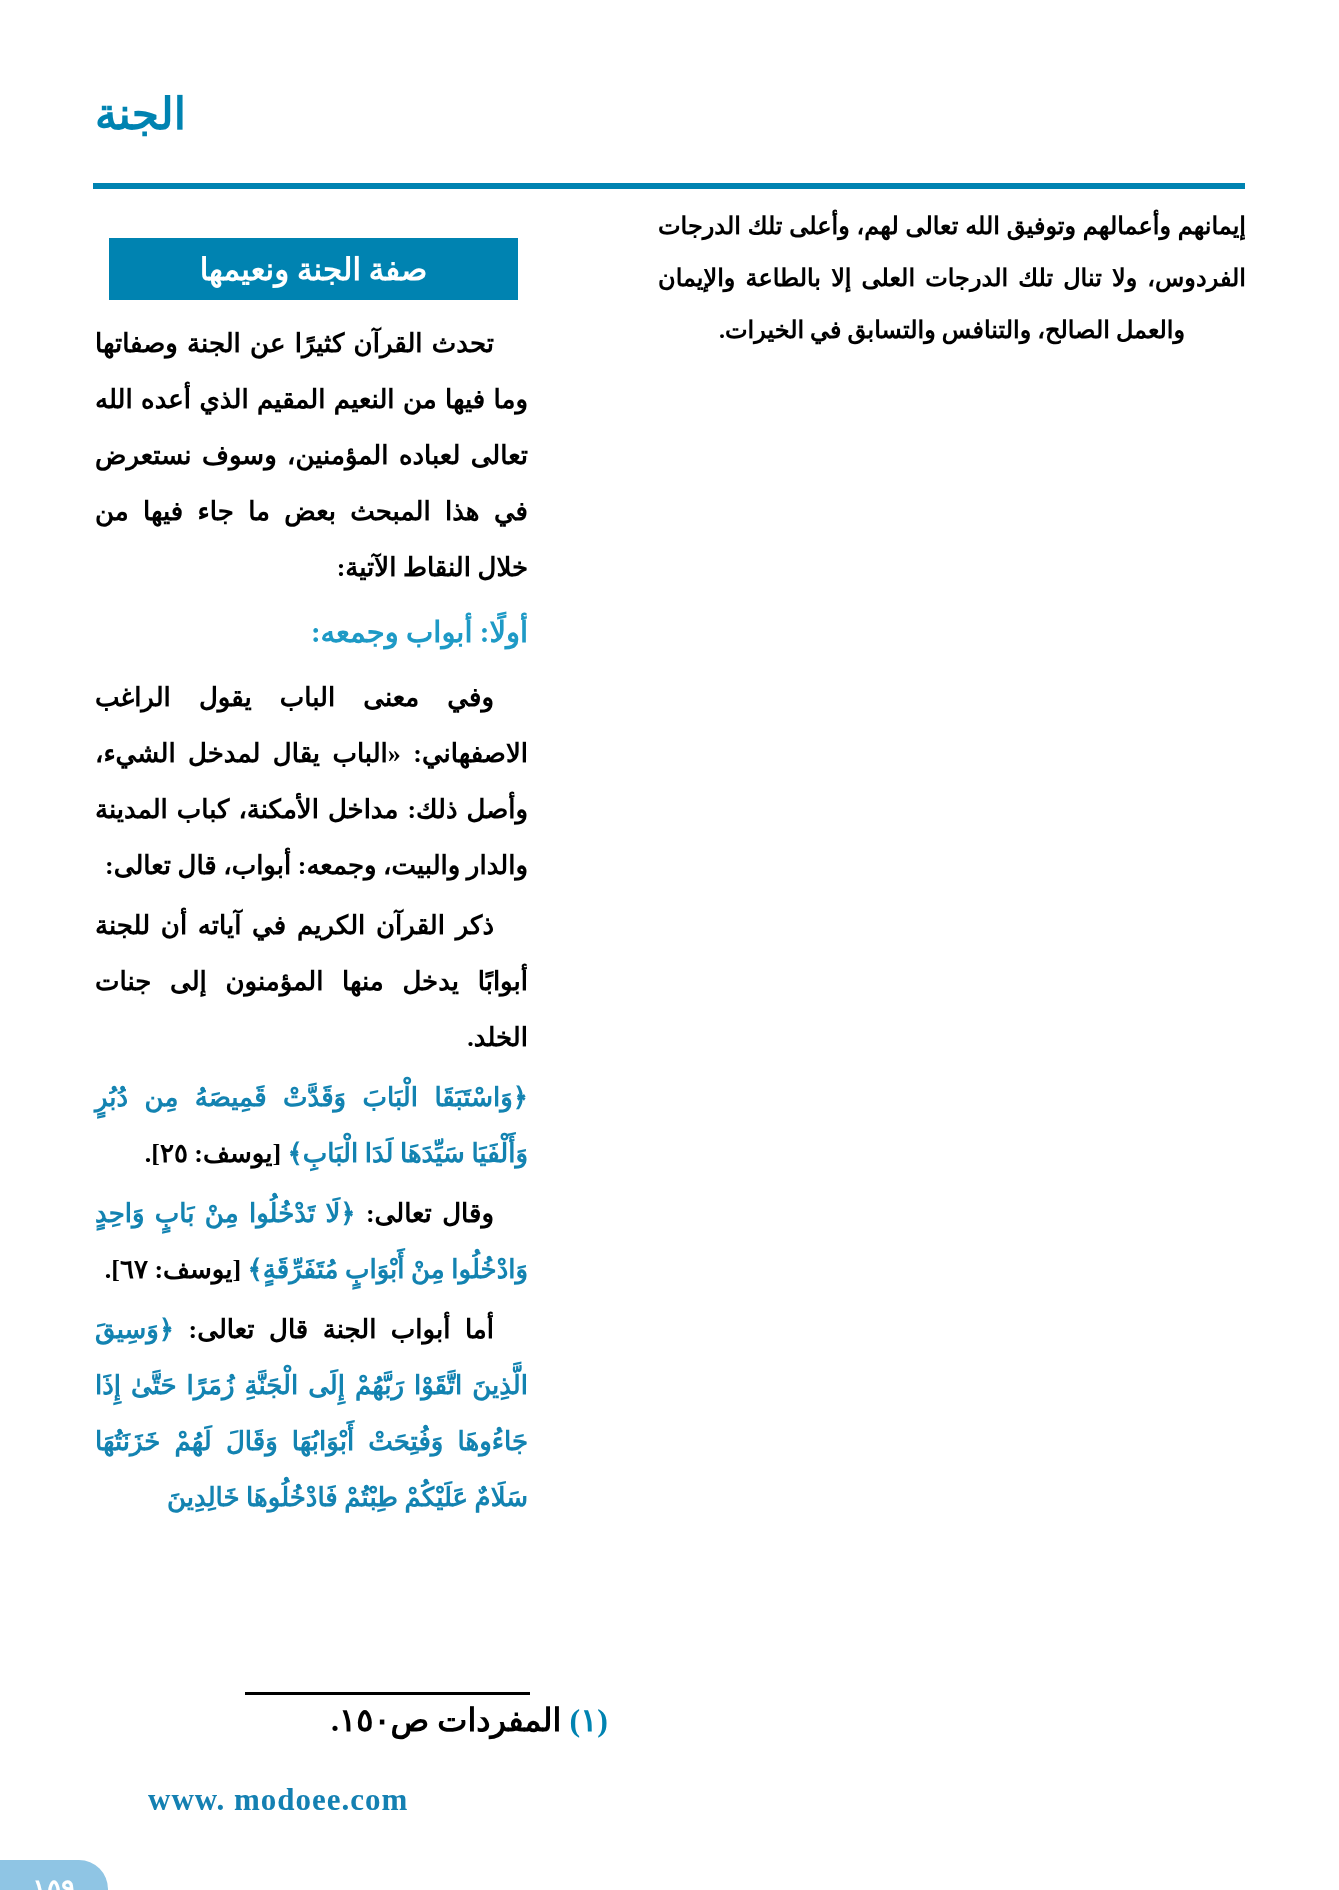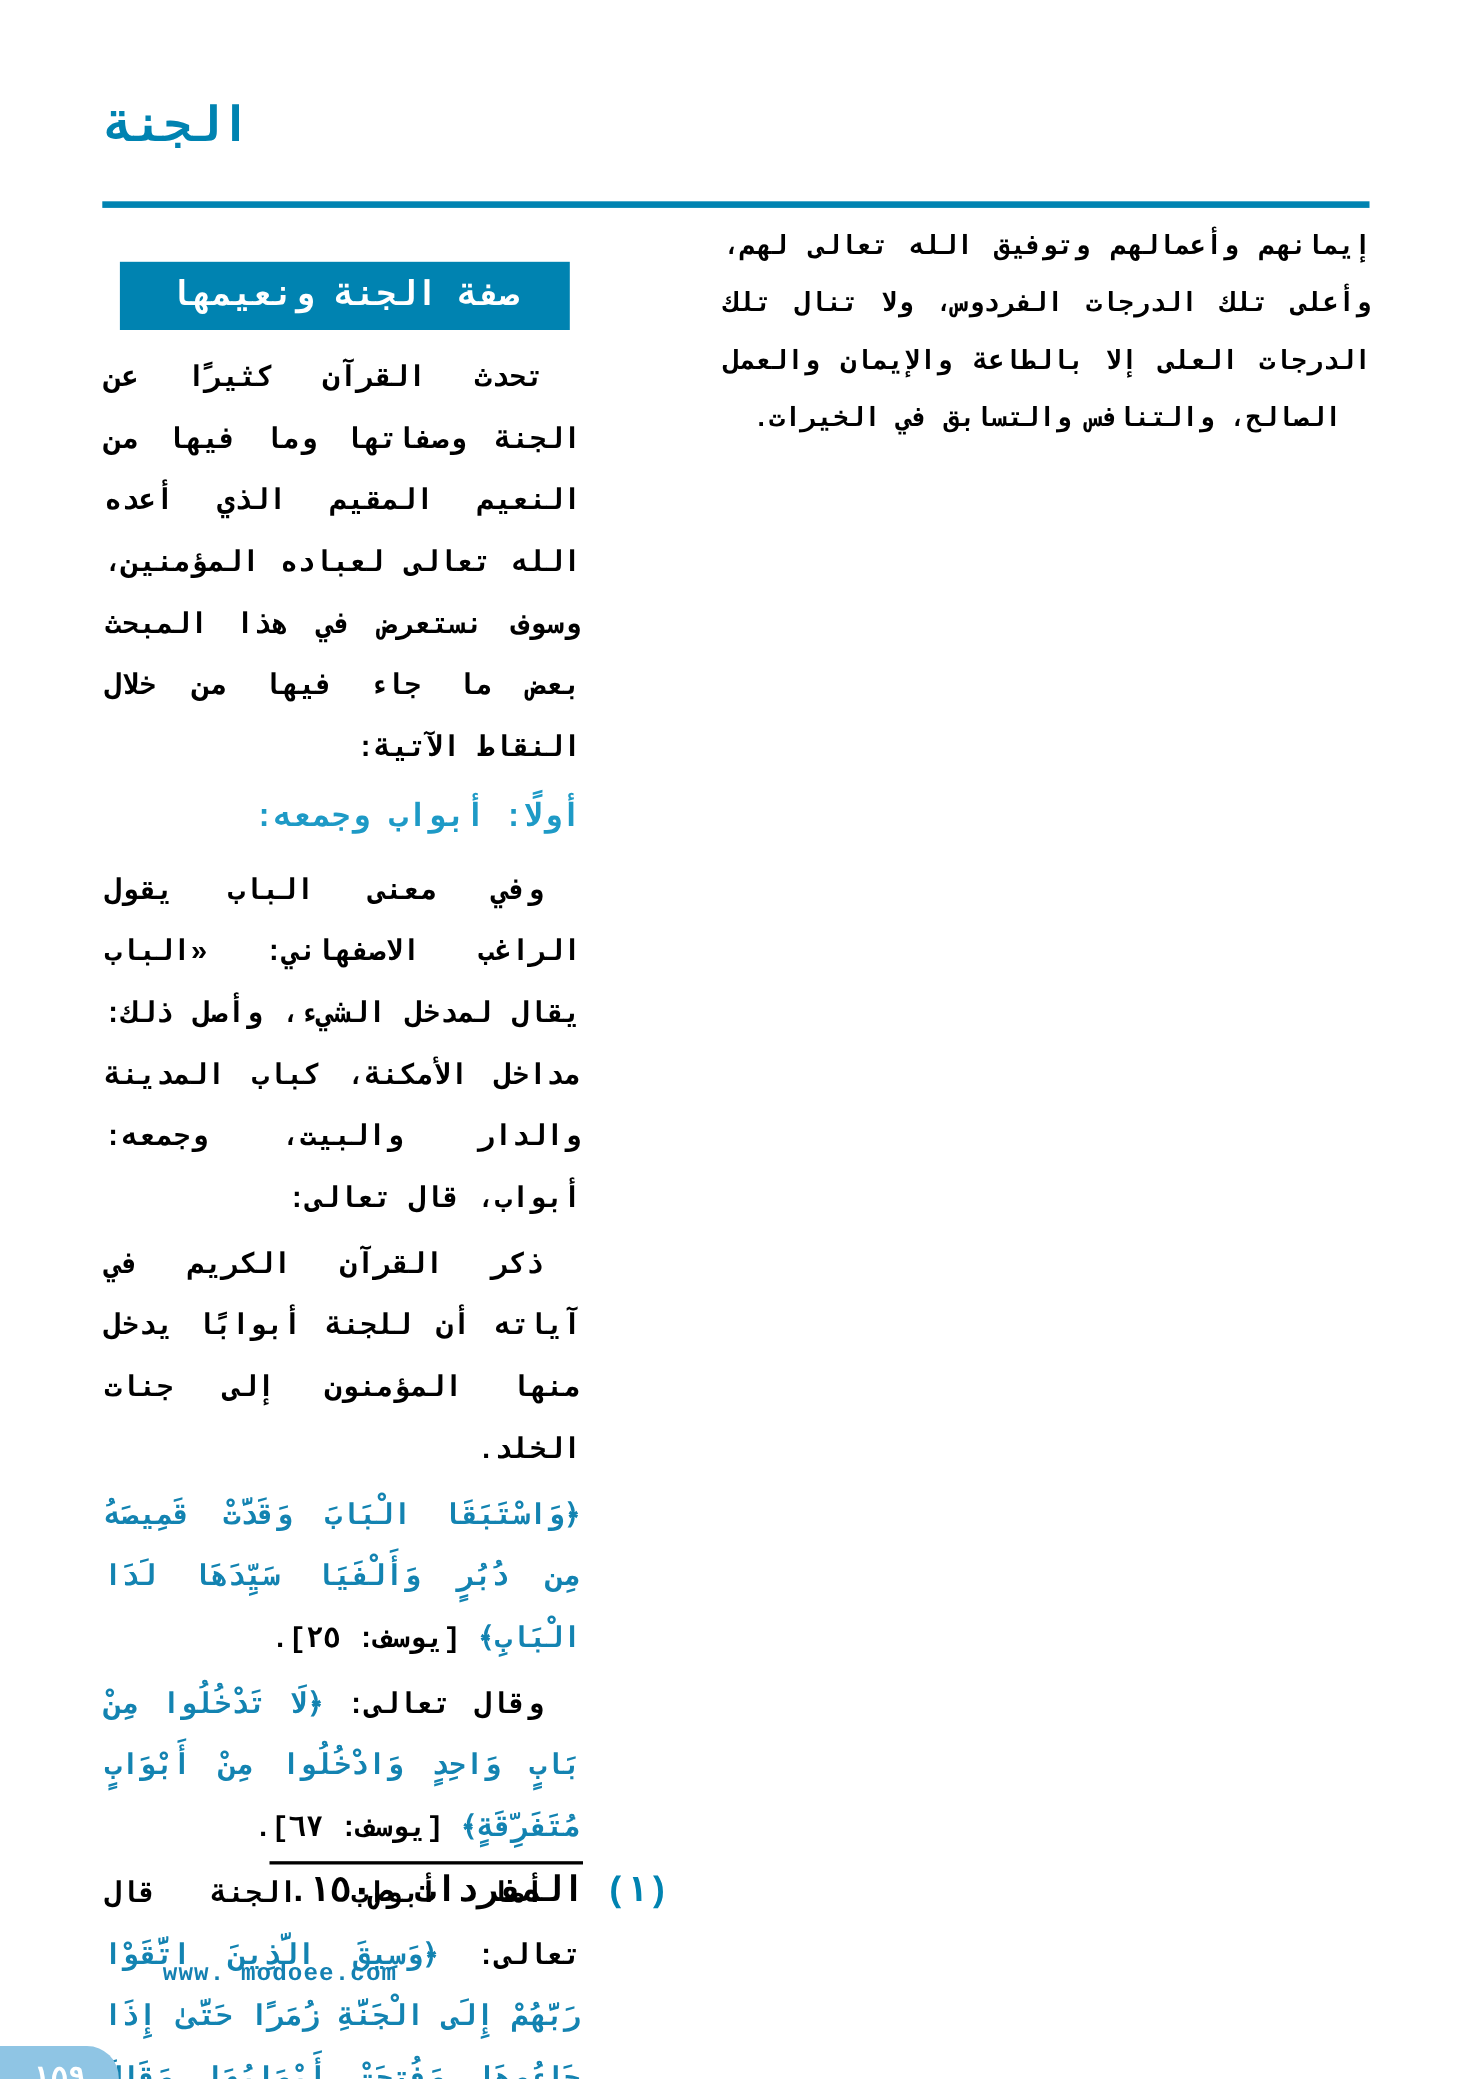--- a/index.html
+++ b/index.html
@@ -7,21 +7,21 @@
     --quran:#1383b1;
     --heading:#1e9ac6;
     --pill:#8fc5e4;
     --site:#1480b2;
   }
   html,body{margin:0;padding:0;background:#ffffff;}
   .page{
     position:relative;
     width:1339px;height:1890px;
     background:#ffffff;
-    font-family:Liberation Mono, monospace;
+    font-family:Liberation Serif, serif;
     font-weight:bold;
     color:#000;
     overflow:hidden;
   }
   
   .chapter-title{
     position:absolute;left:95px;top:88px;
     font-size:44px;color:var(--accent);
     direction:rtl;
   }
@@ -71,21 +71,21 @@
   
   .page-pill{
     position:absolute;left:0;top:1860px;
     width:108px;height:58px;background:var(--pill);
     border-radius:0 29px 29px 0;
     display:flex;align-items:center;justify-content:center;
     color:#fff;font-size:27px;
   }
   .site-url{
     position:absolute;left:148px;top:1782px;
-    font-size:22px;color:var(--site);
+    font-size:31px;color:var(--site);
     font-weight:bold;letter-spacing:1px;
   }
 </style>
 </head>
 <body>
 
 <div class="page">
 
   <div class="chapter-title">الجنة</div>
   <div class="header-rule"></div>

